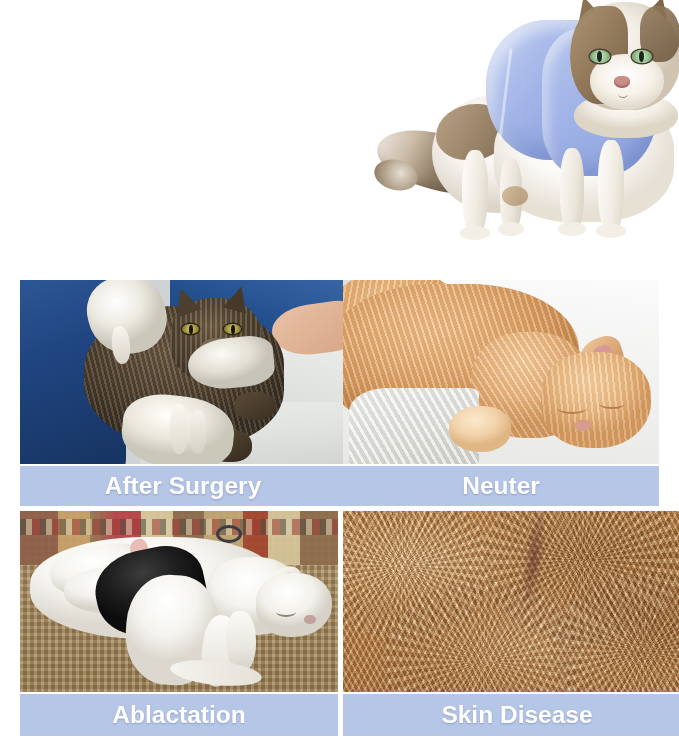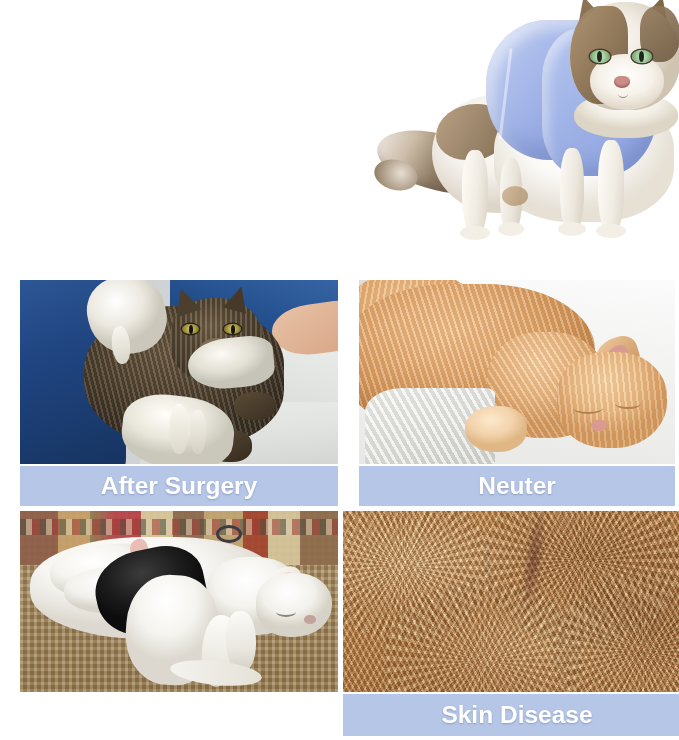--- a/index.html
+++ b/index.html
@@ -160,22 +160,22 @@
     position:absolute;left:0;
     background:#b6c6e7;
     display:flex;align-items:center;justify-content:center;
   }
   .cell .barlbl span{
     font-size:24.5px;font-weight:bold;color:#ffffff;
     text-shadow:0 1px 2px rgba(115,132,170,.6);
     white-space:nowrap;
   }
 
-  .cell-a{left:20px;top:280px;width:318px;height:226px;}
-  .cell-b{left:343px;top:280px;width:316px;height:226px;margin-left:16px;}
+  .cell-a{left:20px;top:280px;width:318px;height:226px;padding-left:8px;}
+  .cell-b{left:343px;top:280px;width:316px;height:226px;}
   .cell-c{left:20px;top:511px;width:318px;height:225px;}
   .cell-d{left:343px;top:511px;width:348px;height:225px;}
   .cell-a .photo,.cell-b .photo{width:100%;height:184px;}
   .cell-a .barlbl,.cell-b .barlbl{top:186px;width:100%;height:40px;}
   .cell-c .photo,.cell-d .photo{width:100%;height:181px;}
   .cell-c .barlbl,.cell-d .barlbl{top:183px;width:100%;height:42px;}
 
   
   .pa{position:absolute;inset:0;background:#cfd3d6;}
   .pa .scrubL{position:absolute;left:-4px;top:-6px;width:110px;height:200px;
@@ -501,20 +501,23 @@
         <div class="kitW1"></div>
         <div class="kitEarPink"></div>
         <div class="kitW2"></div>
         <div class="kitBlack"></div>
         <div class="kitW3"></div>
         <div class="momLegA"></div>
         <div class="momLegB"></div>
         <div class="momTail"></div>
       </div>
     </div>
+    <div class="barlbl">
+      <span>Ablactation</span>
+    </div>
   </div>
 
   <div class="cell cell-d">
     <div class="photo">
       <div class="pd">
         <div class="swirl1"></div>
         <div class="swirl2"></div>
         <div class="swirl3"></div>
         <div class="swirl4"></div>
         <div class="strands"></div>

